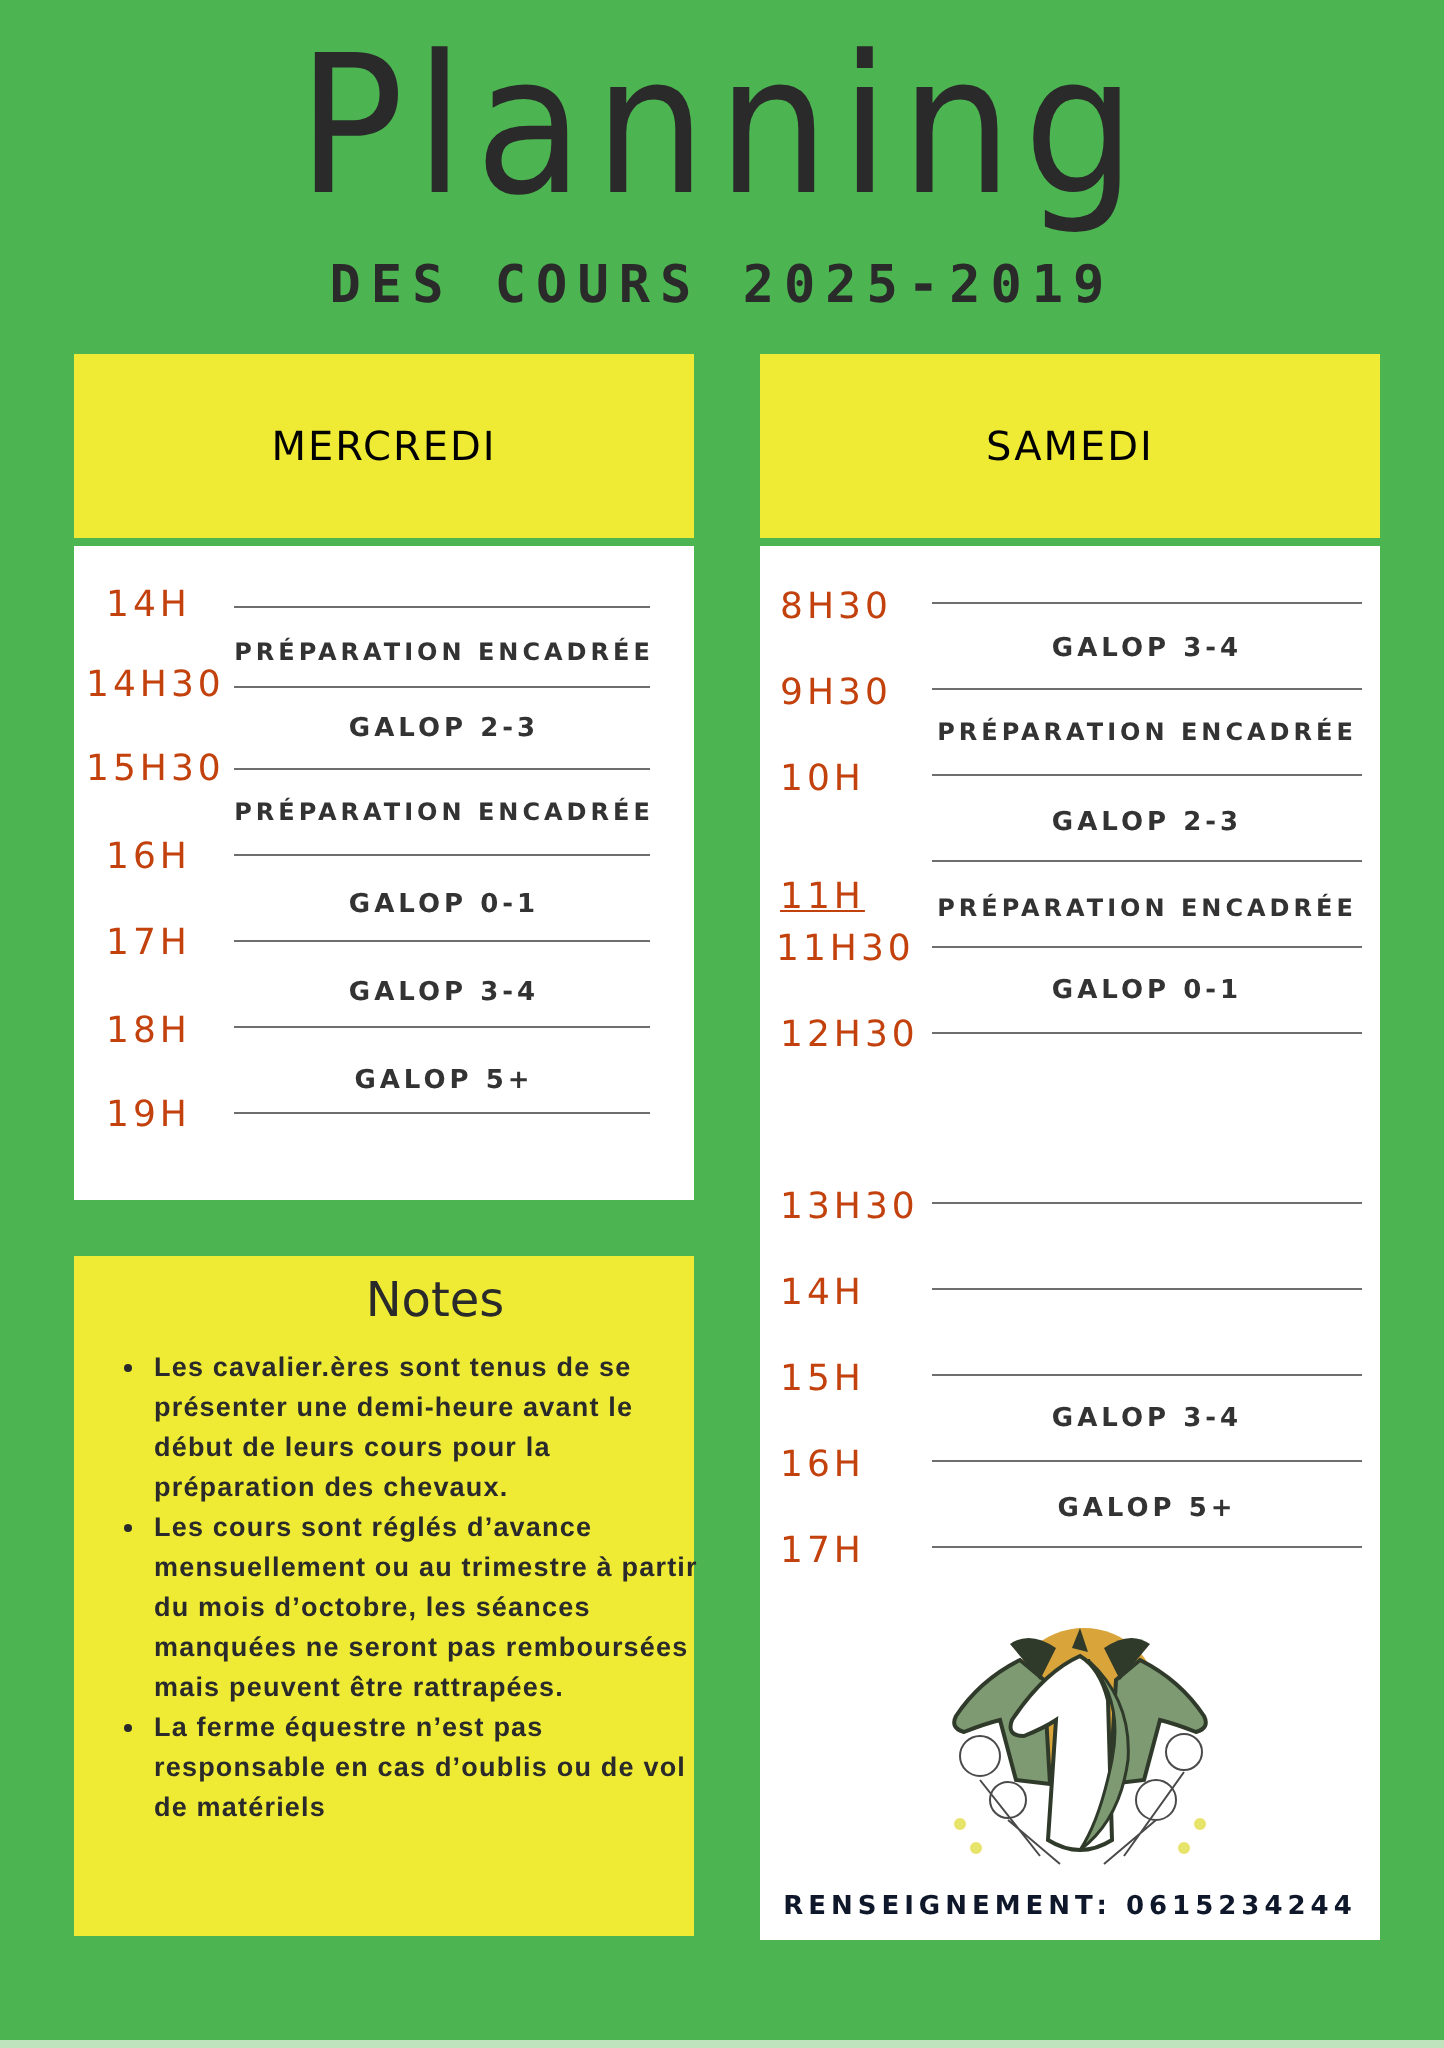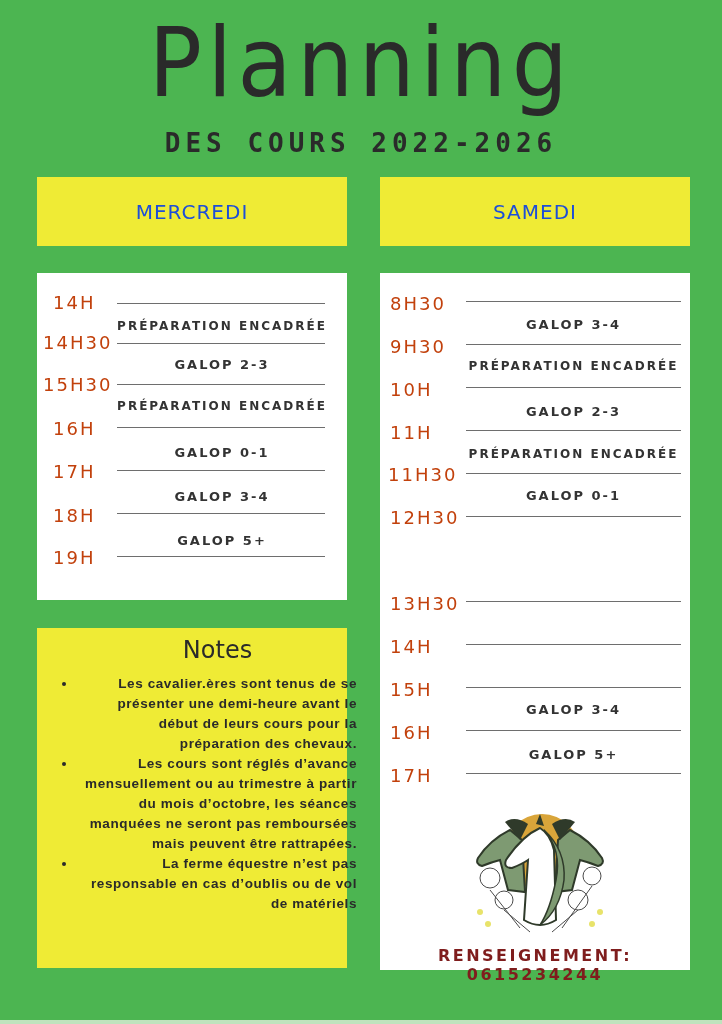--- a/index.html
+++ b/index.html
@@ -16,23 +16,23 @@
     font-family: "DejaVu Sans", sans-serif; font-weight: normal;
     font-size: 96px; letter-spacing: 6px; line-height: 110px; color: #2a2a2a;
     transform: scaleX(0.92);
   }
   .subtitle {
     position: absolute; left: 0; top: 128px; width: 722px; text-align: center;
     font-family: "DejaVu Sans Mono", monospace; font-weight: bold;
     font-size: 26px; letter-spacing: 5px; color: #2a2a2a;
   }
   .day-header {
-    position: absolute; top: 177px; height: 69px; width: 310px;
+    position: absolute; top: 177px; height: 92px; width: 310px;
     background: #efeb35; display: flex; align-items: center; justify-content: center;
-    font-size: 20px; letter-spacing: 1px; color: #1d4ed8;
+    font-size: 20px; letter-spacing: 1px; color: #000000;
   }
   .card { position: absolute; background: #ffffff; }
   .time {
     position: absolute; font-size: 18px; letter-spacing: 2px; color: #c2410c;
     font-family: "DejaVu Sans", sans-serif; line-height: 20px;
   }
   .line { position: absolute; height: 1px; background: #6e6e6e; }
   .label {
     position: absolute; text-align: center; font-size: 13px; letter-spacing: 2px;
     font-weight: bold; color: #333; line-height: 16px;
@@ -40,32 +40,32 @@
   .notes { position: absolute; left: 37px; top: 628px; width: 310px; height: 340px; background: #efeb35; }
   .notes-title {
     position: absolute; left: 0; top: 8px; width: 361px; text-align: center;
     font-size: 24px; color: #2a2a2a;
   }
   .notes ul {
     position: absolute; left: 22px; top: 46px; width: 280px; margin: 0; padding: 0 0 0 18px;
     font-size: 13.5px; line-height: 20px; letter-spacing: 0.6px; color: #2a2a2a;
     font-family: "Liberation Sans", sans-serif; font-weight: bold;
   }
-  .notes li { margin: 0; text-align: right; }
+  .notes li { margin: 0; }
   .logo { position: absolute; left: 470px; top: 800px; width: 140px; height: 140px; }
   .contact {
     position: absolute; left: 380px; top: 946px; width: 310px; text-align: center;
-    font-size: 16px; letter-spacing: 2.5px; font-weight: bold; color: #7f1d1d;
+    font-size: 13px; letter-spacing: 2.5px; font-weight: bold; color: #0f172a;
   }
 </style>
 </head>
 <body>
 
 <div class="title">Planning</div>
-<div class="subtitle">DES COURS 2022-2026</div>
+<div class="subtitle">DES COURS 2025-2019</div>
 
 <div class="day-header" style="left:37px;">MERCREDI</div>
 <div class="day-header" style="left:380px;">SAMEDI</div>
 
 <div class="card" style="left:37px; top:273px; width:310px; height:327px;">
   <div class="time" style="left:16px; top:20px;">14H</div>
   <div class="line" style="left:80px; top:30px; width:208px;"></div>
   <div class="label" style="left:80px; top:45px; width:210px; font-size:12px;">PRÉPARATION ENCADRÉE</div>
 
   <div class="time" style="left:6px; top:60px;">14H30</div>
@@ -107,21 +107,21 @@
   <div class="label" style="left:86px; top:44px; width:215px;">GALOP 3-4</div>
 
   <div class="time" style="left:10px; top:64px;">9H30</div>
   <div class="line" style="left:86px; top:71px; width:215px;"></div>
   <div class="label" style="left:86px; top:85px; width:215px; font-size:12px;">PRÉPARATION ENCADRÉE</div>
 
   <div class="time" style="left:10px; top:107px;">10H</div>
   <div class="line" style="left:86px; top:114px; width:215px;"></div>
   <div class="label" style="left:86px; top:131px; width:215px;">GALOP 2-3</div>
 
-  <div class="time" style="left:10px; top:150px;">11H</div>
+  <div class="time" style="left:10px; top:166px;text-decoration:underline;">11H</div>
   <div class="line" style="left:86px; top:157px; width:215px;"></div>
   <div class="label" style="left:86px; top:173px; width:215px; font-size:12px;">PRÉPARATION ENCADRÉE</div>
 
   <div class="time" style="left:8px; top:192px;">11H30</div>
   <div class="line" style="left:86px; top:200px; width:215px;"></div>
   <div class="label" style="left:86px; top:215px; width:215px;">GALOP 0-1</div>
 
   <div class="time" style="left:10px; top:235px;">12H30</div>
   <div class="line" style="left:86px; top:243px; width:215px;"></div>
 

